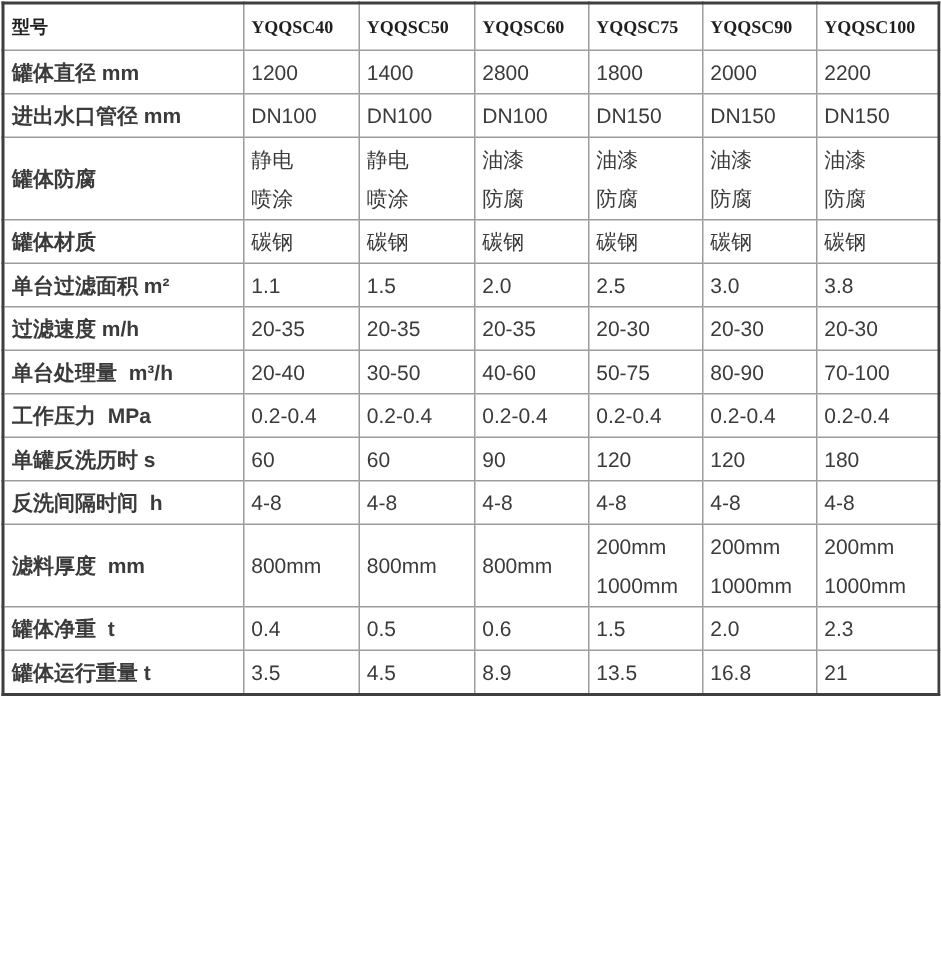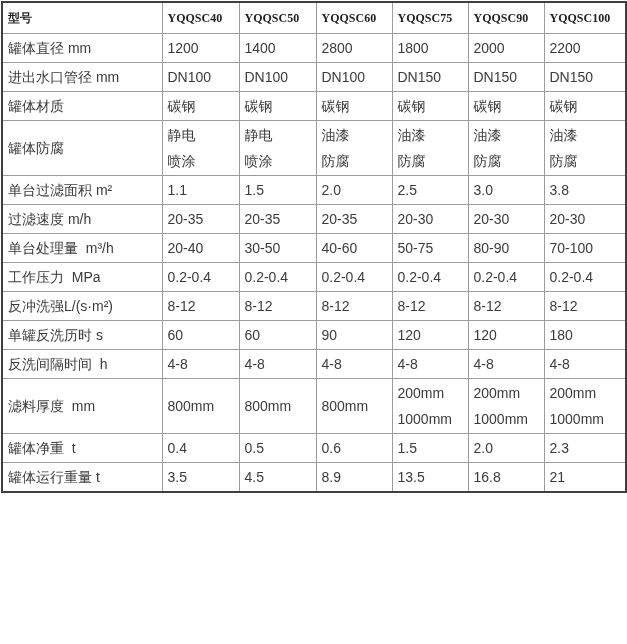--- a/index.html
+++ b/index.html
@@ -35,21 +35,21 @@
     font-weight: normal;
   }
   table.spec thead th {
     font-weight: bold;
     color: #1f1f1f;
     font-size: 12px;
     height: 28px;
     font-family: Liberation Serif, serif;
   }
   table.spec tbody tr { height: 29px; }
-  table.spec tbody th { font-weight: normal; }
+  table.spec tbody th { font-weight: bold; }
 </style>
 </head>
 <body>
 
 <div class="table-wrap">
   <table class="spec">
     <colgroup>
         <col style="width: 160px;">
         <col style="width: 77px;">
         <col style="width: 77px;">
@@ -82,42 +82,42 @@
         <tr>
           <th>进出水口管径 mm</th>
           <td>DN100</td>
           <td>DN100</td>
           <td>DN100</td>
           <td>DN150</td>
           <td>DN150</td>
           <td>DN150</td>
         </tr>
         <tr>
-          <th>罐体材质</th>
-          <td>碳钢</td>
-          <td>碳钢</td>
-          <td>碳钢</td>
-          <td>碳钢</td>
-          <td>碳钢</td>
-          <td>碳钢</td>
-        </tr>
-        <tr>
           <th>罐体防腐</th>
           <td>静电
 喷涂</td>
           <td>静电
 喷涂</td>
           <td>油漆
 防腐</td>
           <td>油漆
 防腐</td>
           <td>油漆
 防腐</td>
           <td>油漆
 防腐</td>
+        </tr>
+        <tr>
+          <th>罐体材质</th>
+          <td>碳钢</td>
+          <td>碳钢</td>
+          <td>碳钢</td>
+          <td>碳钢</td>
+          <td>碳钢</td>
+          <td>碳钢</td>
         </tr>
         <tr>
           <th>单台过滤面积 m²</th>
           <td>1.1</td>
           <td>1.5</td>
           <td>2.0</td>
           <td>2.5</td>
           <td>3.0</td>
           <td>3.8</td>
         </tr>
@@ -140,29 +140,20 @@
           <td>70-100</td>
         </tr>
         <tr>
           <th>工作压力  MPa</th>
           <td>0.2-0.4</td>
           <td>0.2-0.4</td>
           <td>0.2-0.4</td>
           <td>0.2-0.4</td>
           <td>0.2-0.4</td>
           <td>0.2-0.4</td>
-        </tr>
-        <tr>
-          <th>反冲洗强L/(s·m²)</th>
-          <td>8-12</td>
-          <td>8-12</td>
-          <td>8-12</td>
-          <td>8-12</td>
-          <td>8-12</td>
-          <td>8-12</td>
         </tr>
         <tr>
           <th>单罐反洗历时 s</th>
           <td>60</td>
           <td>60</td>
           <td>90</td>
           <td>120</td>
           <td>120</td>
           <td>180</td>
         </tr>

